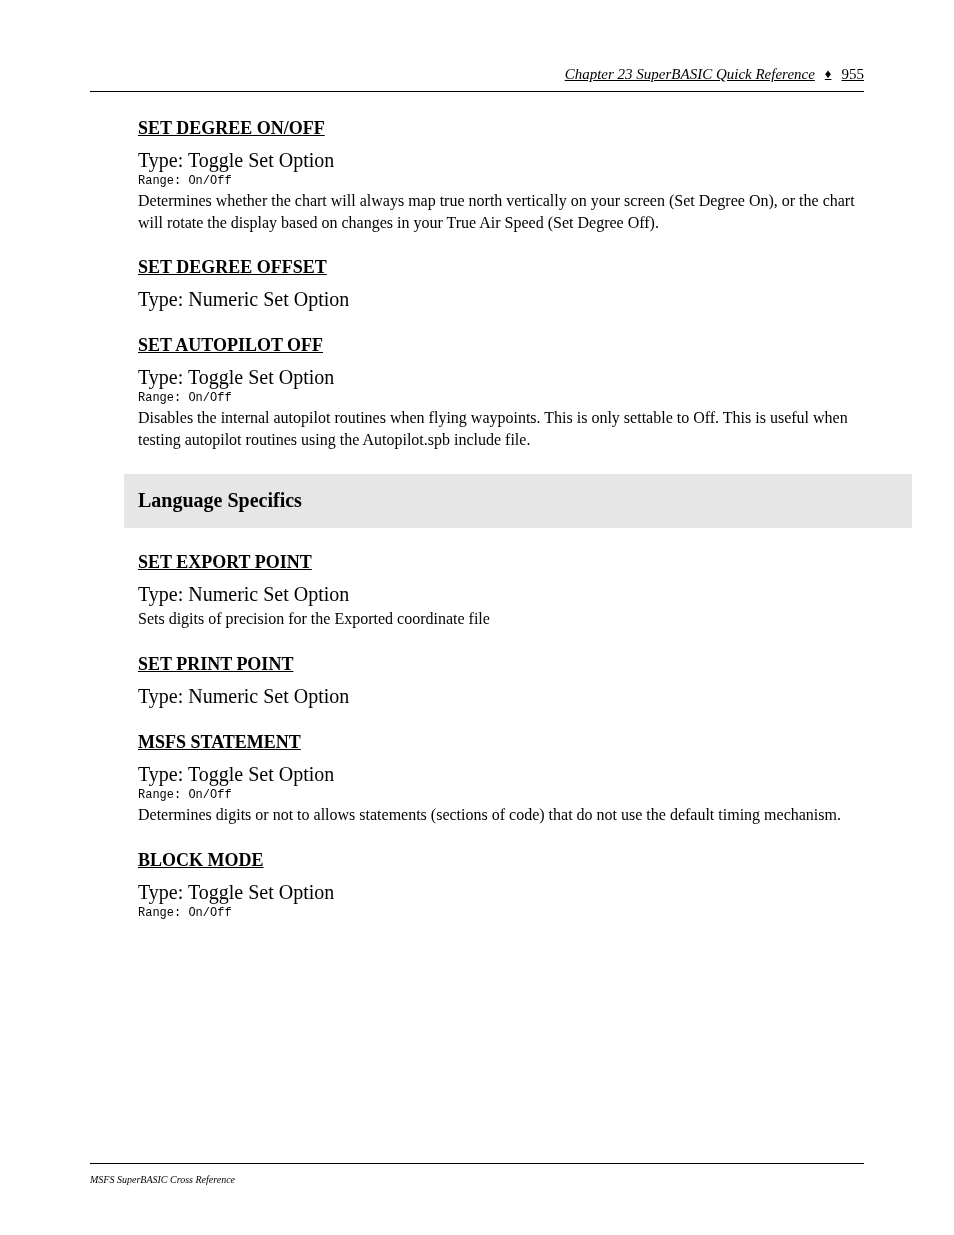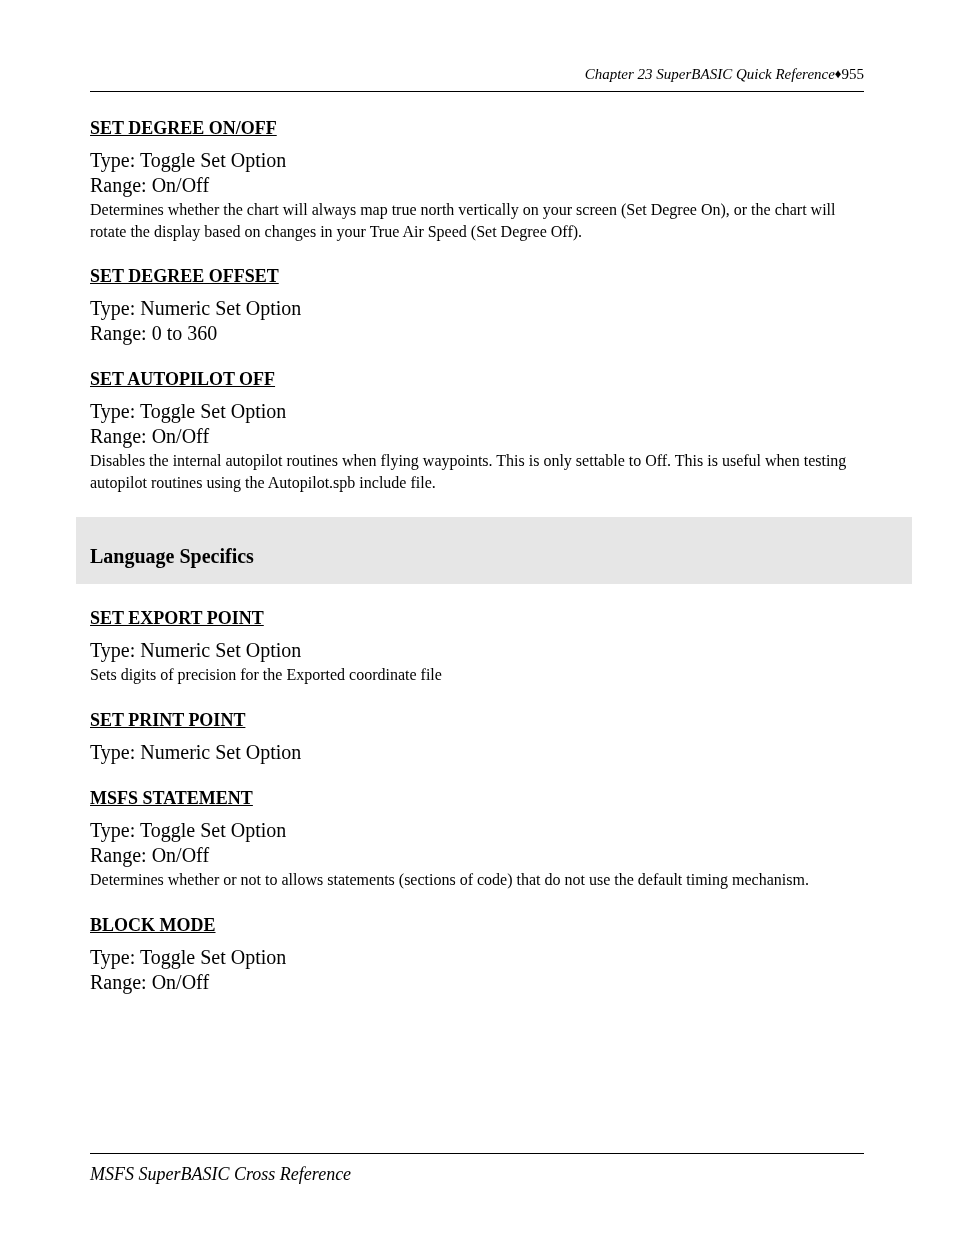--- a/index.html
+++ b/index.html
@@ -15,21 +15,23 @@
     position: relative;
     box-sizing: border-box;
     padding: 60px 90px 60px 90px;
   }
   .header-line {
     display: flex;
     justify-content: flex-end;
     align-items: center;
     font-size: 15px;
     font-style: italic;
+    gap: 10px;
     margin-top: 6px;
+    text-decoration: underline;
   }
   .header-line .diamond {
     font-style: normal;
     font-size: 13px;
     position: relative;
     top: -1px;
   }
   .header-line .pagenum {
     font-style: normal;
   }
@@ -38,64 +40,66 @@
     border-top: 1.5px solid #000;
     margin: 8px 0 26px 0;
   }
   .hr-bottom {
     border: none;
     border-top: 1.5px solid #000;
     margin-top: 26px;
     margin-bottom: 10px;
   }
   .content {
+    margin-left: 48px;
     margin-right: 0;
   }
   .entry {
     margin-bottom: 24px;
   }
   .term {
     font-weight: bold;
     font-size: 18px;
     text-decoration: underline;
     display: inline-block;
     margin-bottom: 8px;
   }
   .type {
     font-size: 20px;
     margin-top: 2px;
   }
   .range {
-    font-size: 20px;
+    font-size: 12px;
     margin-top: 2px;
+    font-family: Liberation Mono, monospace;
   }
   .desc {
     font-size: 16px;
     margin-top: 2px;
     line-height: 1.35;
   }
   .section-band {
     background: #e6e6e6;
     font-weight: bold;
     font-size: 20px;
-    padding: 28px 14px 16px 14px;
+    padding: 15px 14px 16px 14px;
     margin-left: -14px;
     margin-right: -48px;
     margin-top: 14px;
     margin-bottom: 24px;
   }
   .footer {
     position: absolute;
     bottom: 50px;
     left: 90px;
     right: 90px;
   }
   .footer-text {
     font-style: italic;
-    font-size: 18px;
+    font-size: 10px;
   }
 </style>
 </head>
 <body>
 
 <div class="page">
 
   <div class="header-line">
     <span>Chapter 23    SuperBASIC Quick Reference</span>
     <span class="diamond">♦</span>
@@ -109,21 +113,20 @@
     <div class="entry">
       <div class="term">SET DEGREE ON/OFF</div>
       <div class="type">Type: Toggle Set Option</div>
       <div class="range">Range: On/Off</div>
       <div class="desc">Determines whether the chart will always map true north vertically on your screen (Set Degree On), or the chart will rotate the display based on changes in your True Air Speed (Set Degree Off).</div>
     </div>
 
     <div class="entry">
       <div class="term">SET DEGREE OFFSET</div>
       <div class="type">Type: Numeric Set Option</div>
-      <div class="range">Range: 0 to 360</div>
     </div>
 
     <div class="entry">
       <div class="term">SET AUTOPILOT OFF</div>
       <div class="type">Type: Toggle Set Option</div>
       <div class="range">Range: On/Off</div>
       <div class="desc">Disables the internal autopilot routines when flying waypoints. This is only settable to Off.  This is useful when testing autopilot routines using the Autopilot.spb include file.</div>
     </div>
 
     <div class="section-band">Language Specifics</div>
@@ -136,21 +139,21 @@
 
     <div class="entry">
       <div class="term">SET PRINT POINT</div>
       <div class="type">Type: Numeric Set Option</div>
     </div>
 
     <div class="entry">
       <div class="term">MSFS STATEMENT</div>
       <div class="type">Type: Toggle Set Option</div>
       <div class="range">Range: On/Off</div>
-      <div class="desc">Determines whether or not to allows statements (sections of code) that do not use the default timing mechanism.</div>
+      <div class="desc">Determines digits or not to allows statements (sections of code) that do not use the default timing mechanism.</div>
     </div>
 
     <div class="entry">
       <div class="term">BLOCK MODE</div>
       <div class="type">Type: Toggle Set Option</div>
       <div class="range">Range: On/Off</div>
     </div>
 
   </div>
 

